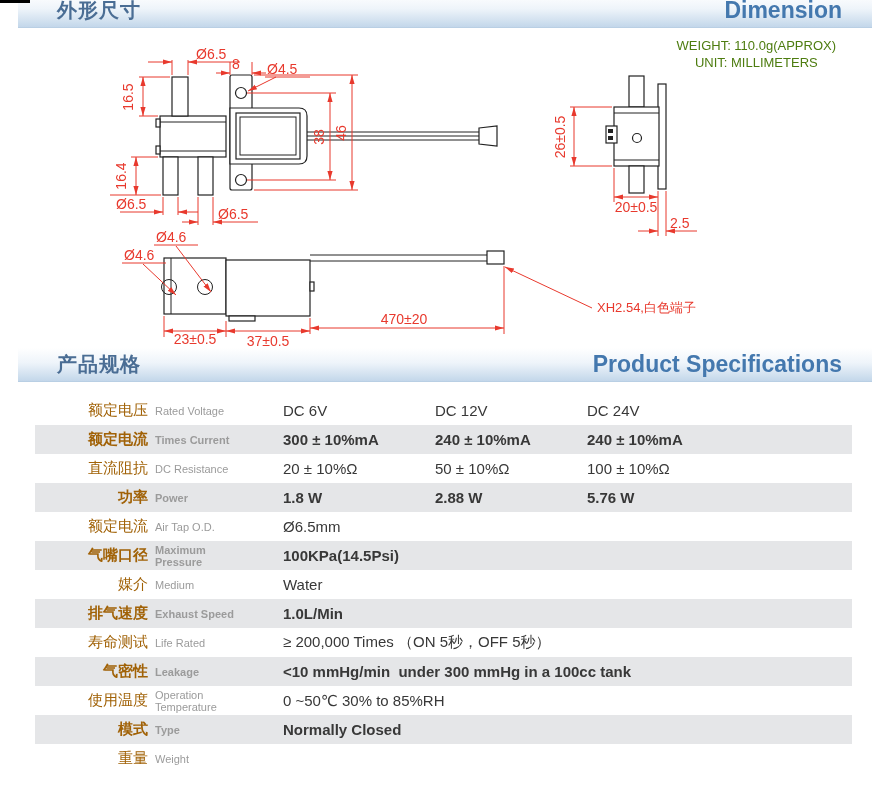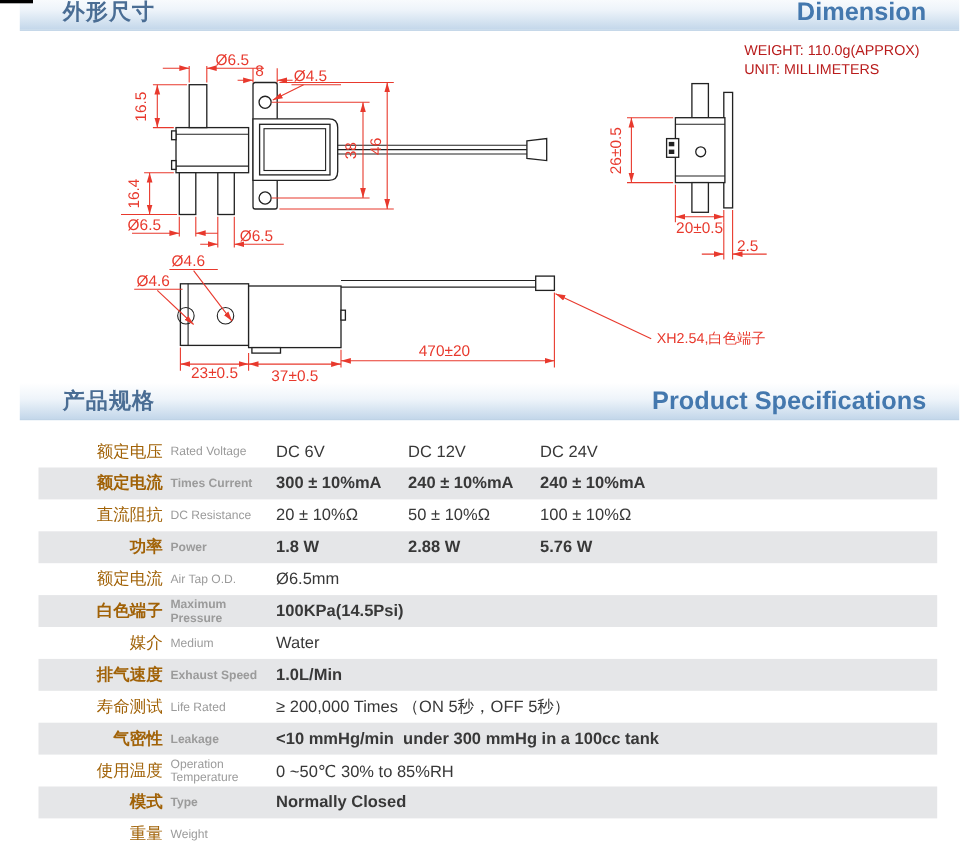--- a/index.html
+++ b/index.html
@@ -6,34 +6,34 @@
     font-family:"Liberation Sans","DejaVu Sans",sans-serif;}
   .artifact{position:absolute;left:0;top:0;width:30px;height:3px;background:#000;}
   .band{height:34px;margin:0 7px 0 18px;display:flex;align-items:center;justify-content:space-between;
     padding:0 30px 0 39px;box-sizing:border-box;
     background:linear-gradient(to bottom,#ffffff 0%,#eef4fa 45%,#c3d7ea 100%);
     border-bottom:1px solid #b9cfe4;}
   .band.first{margin-top:-6px;}
   .band .cn{font-size:20px;font-weight:bold;color:#4a6d94;letter-spacing:1px;}
   .band .en{font-size:23px;font-weight:bold;color:#4478ae;}
   .drawing-area{position:relative;height:320px;}
-  .notes{position:absolute;top:9px;right:43px;text-align:left;font-size:13px;color:#b91c1c;line-height:17px;}
+  .notes{position:absolute;top:9px;right:43px;text-align:center;font-size:13px;color:#4d7c0f;line-height:17px;}
   .drawing-svg{position:absolute;top:12px;left:0;}
   .blk{stroke:#222;stroke-width:1.2;fill:#fff;}
   .blkthin{stroke:#222;stroke-width:1;fill:none;}
   .blkfill{fill:#222;stroke:none;}
   .red{stroke:#e8392d;stroke-width:1;fill:none;}
   .rtx{fill:#e8392d;font-size:14px;stroke:none;}
   .rtx.small{font-size:13px;}
   .spec-table{margin:14px 27px 0 35px;}
   .spec-row{display:flex;align-items:center;height:29px;box-sizing:border-box;}
   .spec-row.alt{background:#e5e6e8;font-weight:bold;}
   .lcn{width:113px;text-align:right;font-size:15px;color:#a16207;flex:none;}
   .len{width:96px;margin-left:7px;font-size:11px;line-height:12px;color:#9b9b9b;flex:none;}
-  .v{width:120px;font-size:15px;color:#383838;flex:none;white-space:pre;}
+  .v{width:120px;font-size:15px;color:#383838;flex:none;white-space:pre;margin-left:32px;}
   .v.wide{width:auto;flex:1;}
 </style>
 </head>
 <body>
 
 <div class="artifact"></div>
 
 <div class="band first">
   <span class="cn">外形尺寸</span>
   <span class="en">Dimension</span>
@@ -231,21 +231,21 @@
     <span class="v">1.8 W</span>
     <span class="v">2.88 W</span>
     <span class="v">5.76 W</span>
   </div>
   <div class="spec-row">
     <span class="lcn">额定电流</span>
     <span class="len">Air Tap O.D.</span>
     <span class="v wide">Ø6.5mm</span>
   </div>
   <div class="spec-row alt">
-    <span class="lcn">白色端子</span>
+    <span class="lcn">气嘴口径</span>
     <span class="len">Maximum Pressure</span>
     <span class="v wide">100KPa(14.5Psi)</span>
   </div>
   <div class="spec-row">
     <span class="lcn">媒介</span>
     <span class="len">Medium</span>
     <span class="v wide">Water</span>
   </div>
   <div class="spec-row alt">
     <span class="lcn">排气速度</span>

